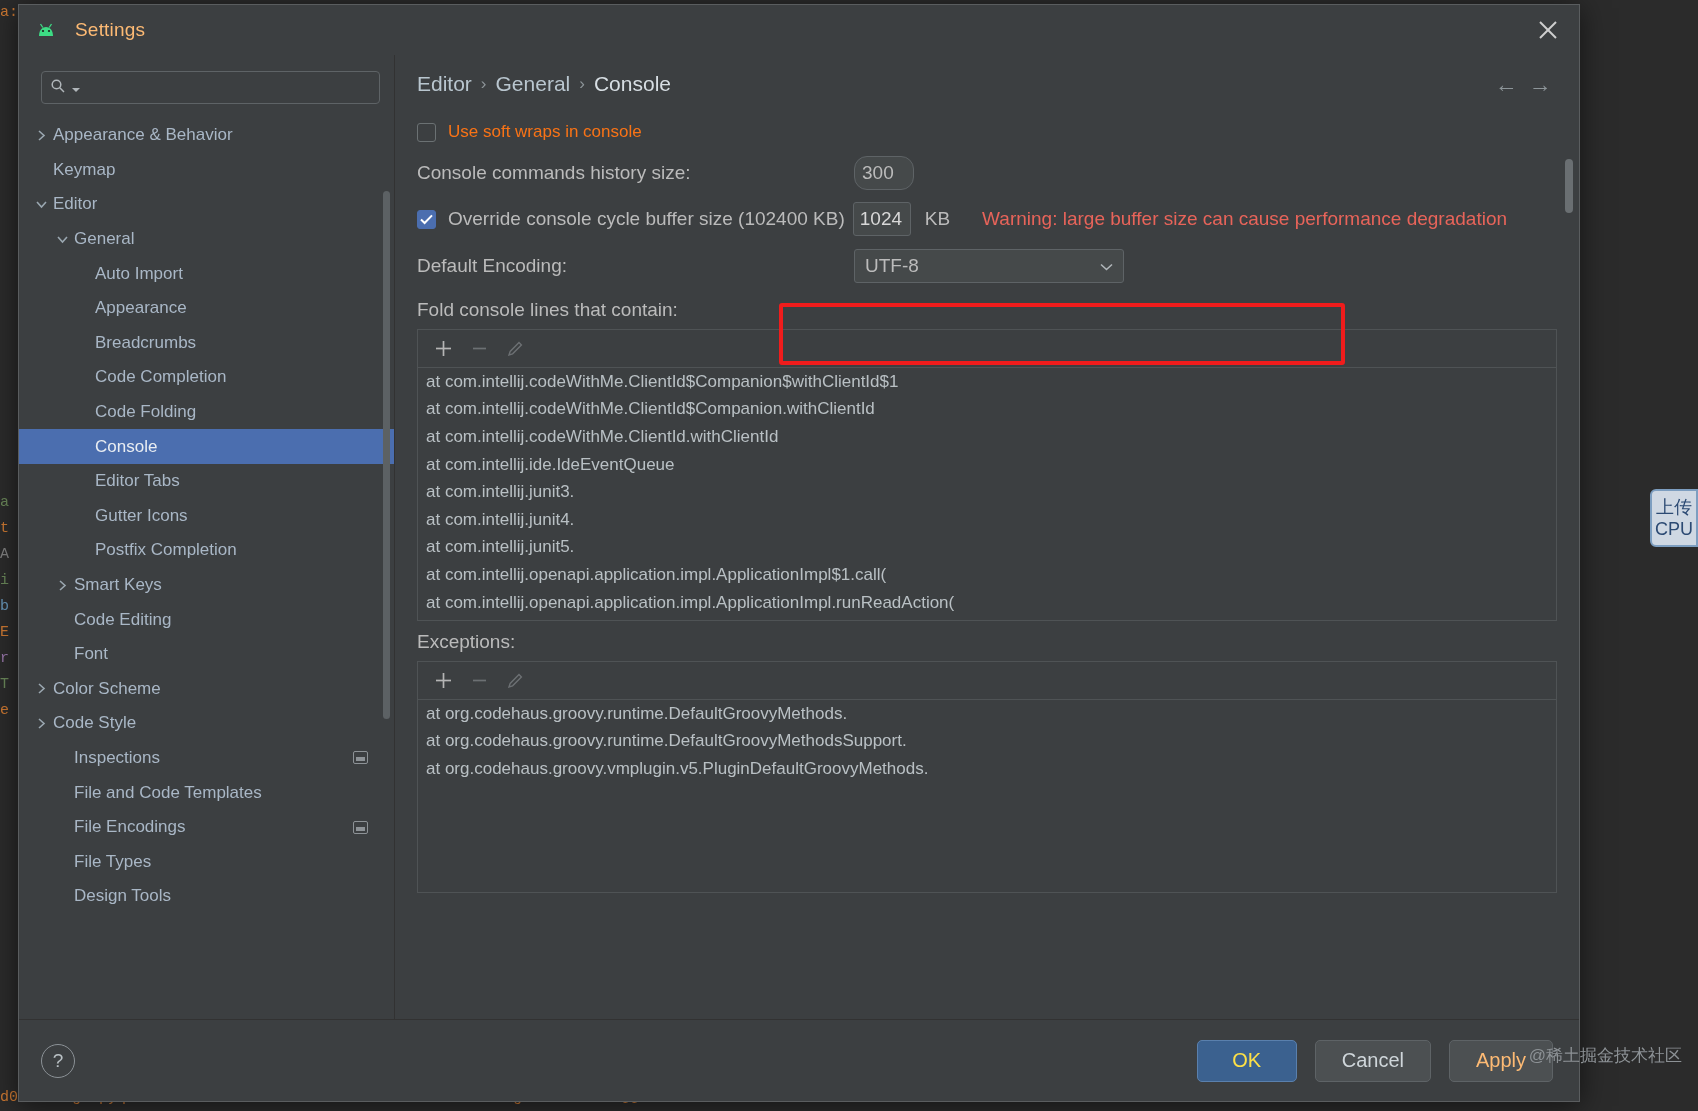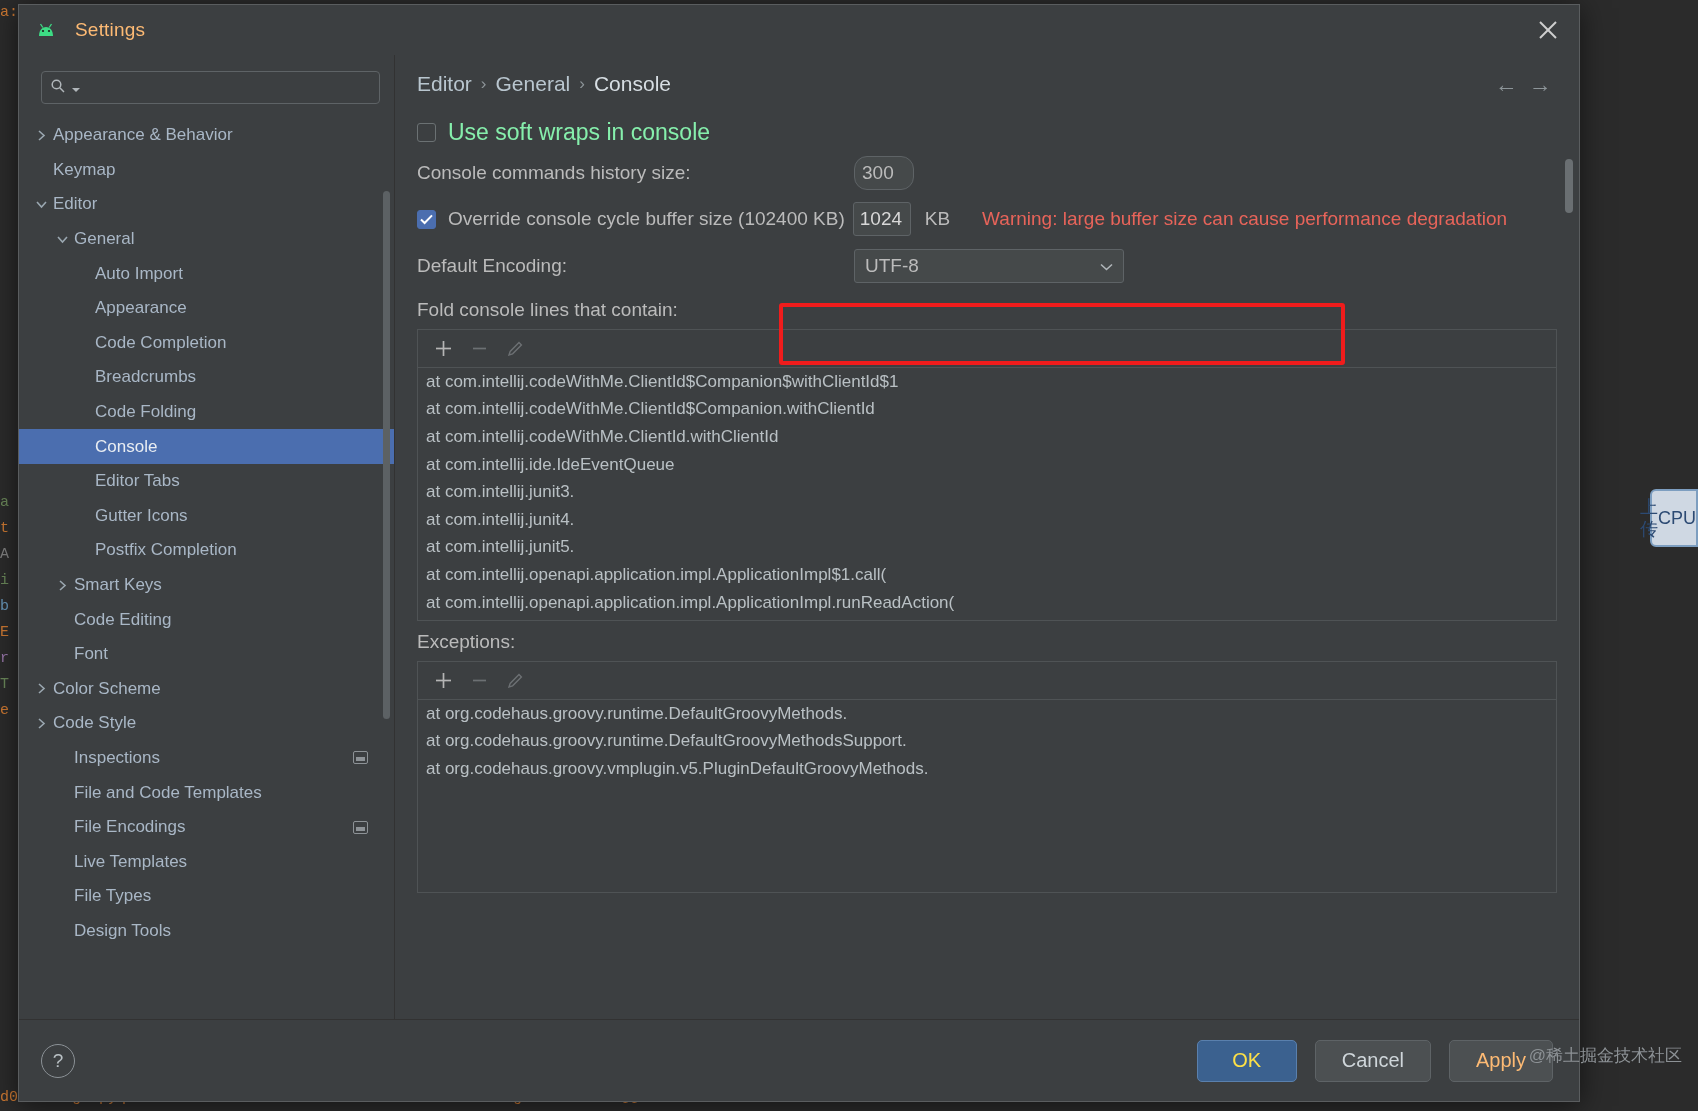--- a/index.html
+++ b/index.html
@@ -130,21 +130,21 @@
   .pane { flex: 1 1 auto; padding: 0 22px 0 22px; position: relative; min-height: 0; }
 
   .row { display: flex; align-items: center; }
   .row-softwrap { height: 38px; }
   .chk {
     width: 19px; height: 19px; border: 1px solid #6b7173; border-radius: 3px;
     background: #3c3f41; flex: 0 0 19px; margin-right: 12px; cursor: pointer;
     display: inline-flex; align-items: center; justify-content: center;
   }
   .chk.checked { background: #4b6eaf; border-color: #4b6eaf; }
-  .lbl-txt { font-size: 23px; color: #86efac; }
+  .lbl-txt { font-size: 17px; color: #f97316; }
 
   .row-history { height: 44px; display: flex; align-items: center; }
   .field-num {
     width: 60px; height: 34px; background: #45494a; border: 1px solid #5e6366;
     border-radius: 13px; color: #bbbbbb; font-size: 19px;
     display: flex; align-items: center; padding-left: 7px;
   }
   .hist-label { font-size: 19px; color: #bbbbbb; width: 437px; }
 
   .row-override { height: 48px; display: flex; align-items: center; gap: 0; }
@@ -221,22 +221,22 @@
   }
   .btn.primary { background: #3b618f; border-color: #5a80ad; color: #fde047; }
   .btn.disabled { color: #fdba74; cursor: default; }
 
   
   .cpu-float {
     position: absolute; right: 0px; top: 489px;
     width: 48px; height: 58px;
     background: #cfd8e3; border: 2px solid #7d9ec0;
     border-radius: 6px 0 0 6px;
-    display: flex; flex-direction: row; align-items: center;
-    justify-content: flex-end; z-index: 40;
+    display: flex; flex-direction: column; align-items: center;
+    justify-content: center; z-index: 40;
     font-size: 18px; color: #2c4a73; line-height: 1.25;
   }
   .watermark {
     position: absolute; right: 16px; bottom: 44px;
     font-size: 17px; color: #8d9296; z-index: 41;
     font-family: "Liberation Sans", sans-serif;
   }
   .bd-top { position: absolute; left: 0; top: 0; width: 100%; }
   .bd-bottom { position: absolute; left: 0; bottom: 0; width: 100%; }
   .bd-left { position: absolute; left: 0; top: 0; width: 20px; height: 100%; }
@@ -337,25 +337,25 @@
           <div class="tree-item lvl2">
             <span class="tw empty"></span>
             <span class="lbl">Auto Import</span>
           </div>
           <div class="tree-item lvl2">
             <span class="tw empty"></span>
             <span class="lbl">Appearance</span>
           </div>
           <div class="tree-item lvl2">
             <span class="tw empty"></span>
+            <span class="lbl">Breadcrumbs</span>
+          </div>
+          <div class="tree-item lvl2">
+            <span class="tw empty"></span>
             <span class="lbl">Code Completion</span>
-          </div>
-          <div class="tree-item lvl2">
-            <span class="tw empty"></span>
-            <span class="lbl">Breadcrumbs</span>
           </div>
           <div class="tree-item lvl2">
             <span class="tw empty"></span>
             <span class="lbl">Code Folding</span>
           </div>
           <div class="tree-item lvl2 selected">
             <span class="tw empty"></span>
             <span class="lbl">Console</span>
           </div>
           <div class="tree-item lvl2">
@@ -408,24 +408,20 @@
             <span class="badge"></span>
           </div>
           <div class="tree-item lvl1">
             <span class="tw empty"></span>
             <span class="lbl">File and Code Templates</span>
           </div>
           <div class="tree-item lvl1">
             <span class="tw empty"></span>
             <span class="lbl">File Encodings</span>
             <span class="badge"></span>
-          </div>
-          <div class="tree-item lvl1">
-            <span class="tw empty"></span>
-            <span class="lbl">Live Templates</span>
           </div>
           <div class="tree-item lvl1">
             <span class="tw empty"></span>
             <span class="lbl">File Types</span>
           </div>
           <div class="tree-item lvl1">
             <span class="tw empty"></span>
             <span class="lbl">Design Tools</span>
           </div>
         </div>

